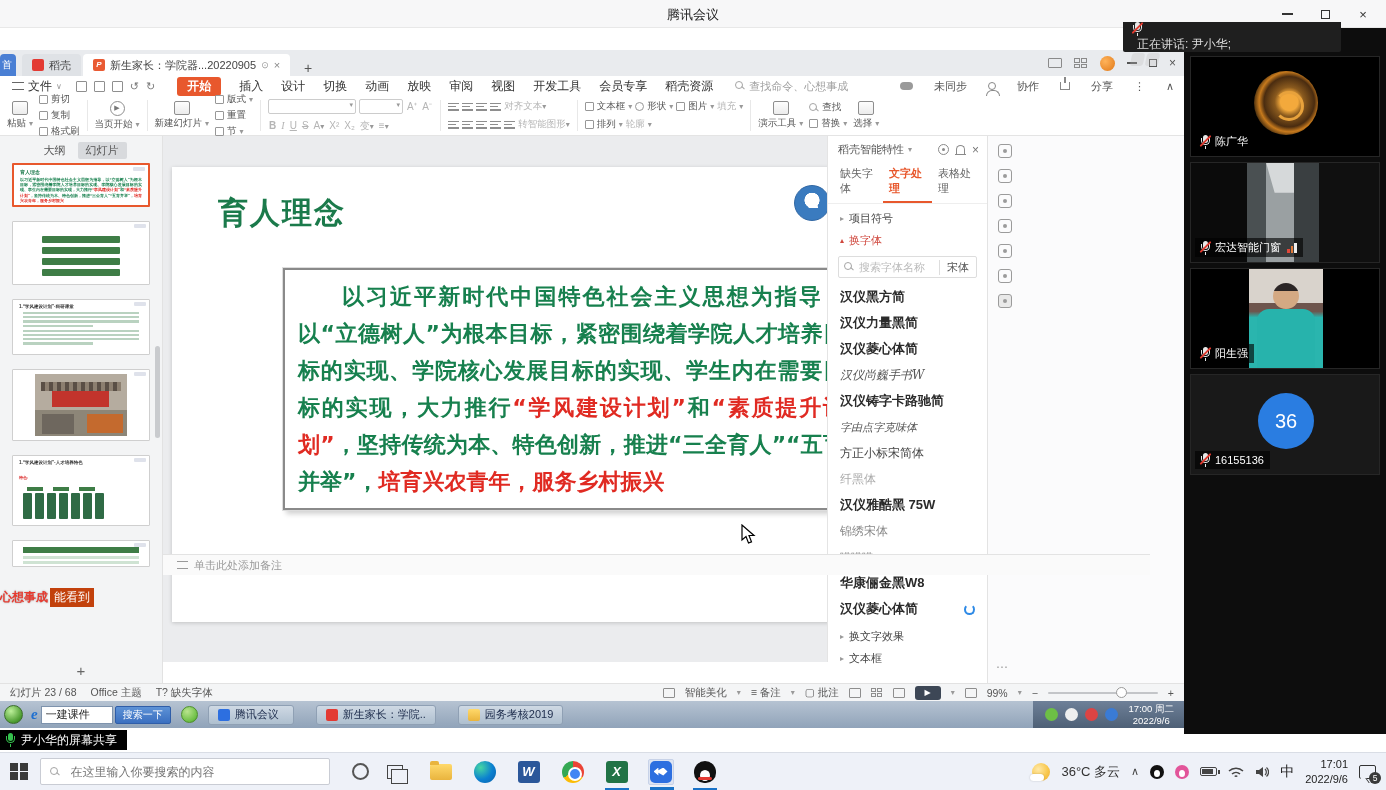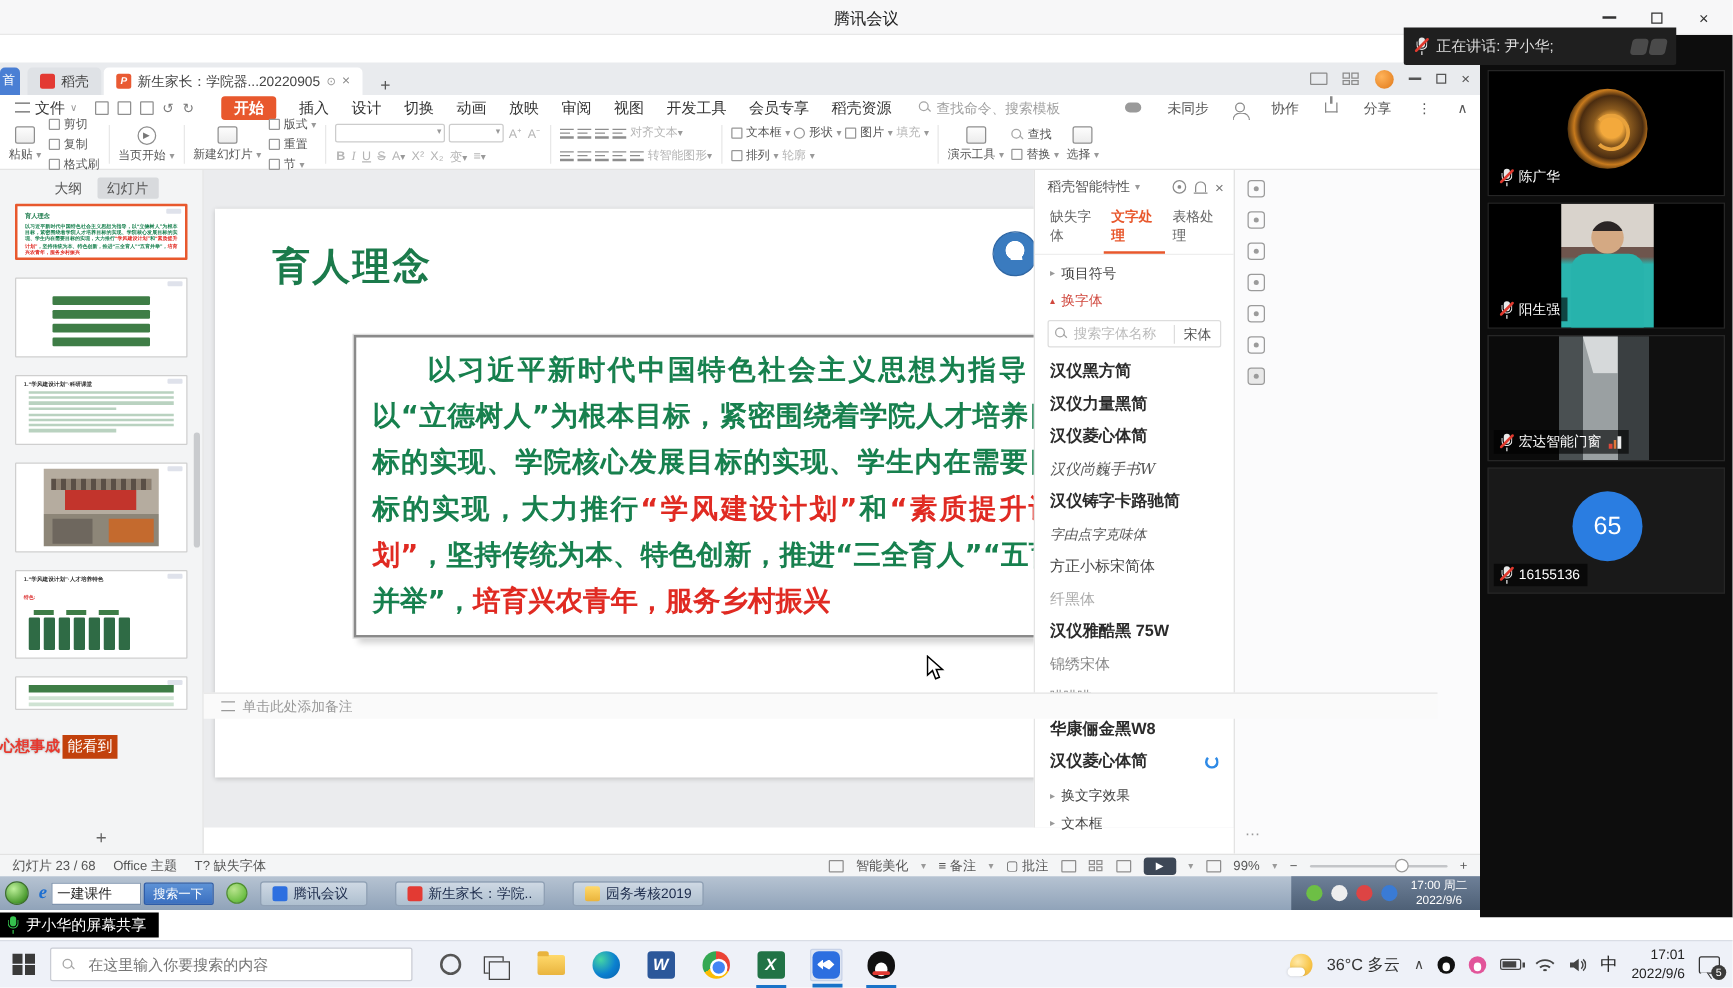--- a/index.html
+++ b/index.html
@@ -8,21 +8,21 @@
 
   
   #titlebar { position:absolute; left:0; top:0; width:1386px; height:28px; background:#f7f7f8; border-bottom:1px solid #e8e8e8; }
   #titlebar .tt { position:absolute; left:0; right:0; top:6px; text-align:center; font-size:13px; color:#222; }
   .winctl { position:absolute; top:0; height:28px; width:34px; display:flex; align-items:center; justify-content:center; color:#333; font-size:13px; }
   .wc-min { right:82px; } .wc-max { right:44px; } .wc-close { right:6px; }
   .wc-line { width:11px; height:1.5px; background:#333; }
   .wc-box { width:9px; height:9px; border:1.5px solid #333; }
 
   
-  #speakbar { position:absolute; left:1123px; top:22px; width:218px; height:30px; background:#1f1f1f; z-index:40; display:flex; align-items:center; padding:0 8px; border-radius:0 0 2px 2px; }
+  #speakbar { position:absolute; left:1123px; top:22px; width:218px; height:30px; background:#1f1f1f; z-index:40; display:flex; padding:0 8px; border-radius:0 0 2px 2px;flex-direction:column; }
   #speakbar .txt { color:#ddd; font-size:12px; margin-left:6px; flex:1; }
   #speakbar .ghost { display:flex; gap:2px; opacity:.28; }
   #speakbar .ghost i { width:13px; height:13px; background:#bbb; border-radius:3px; transform:skewX(-12deg); }
 
   
   .mic { position:relative; width:12px; height:14px; display:inline-block; flex:none; }
   .mic .mic-body { position:absolute; left:3.5px; top:0; width:5px; height:8px; background:#e8e8e8; border-radius:3px; }
   .mic .mic-arc { position:absolute; left:1.5px; top:3px; width:9px; height:7px; border:1.5px solid #e8e8e8; border-top:none; border-radius:0 0 7px 7px; }
   .mic .mic-stem { position:absolute; left:5.5px; bottom:0; width:1.5px; height:3px; background:#e8e8e8; }
   .mic .mic-slash { position:absolute; left:-1px; top:5px; width:15px; height:2px; background:#e03a2f; transform:rotate(-45deg); border-radius:1px; }
@@ -390,21 +390,21 @@
           <span>动画</span>
           <span>放映</span>
           <span>审阅</span>
           <span>视图</span>
           <span>开发工具</span>
           <span>会员专享</span>
           <span>稻壳资源</span>
         </div>
       <div class="cmdsearch">
         <span class="mag"></span>
-        <span>查找命令、搜索模板</span>
+        <span>查找命令、心想事成</span>
       </div>
       <div class="right">
         <span class="cloud"></span>
         <span>未同步</span>
         <span class="person"></span>
         <span>协作</span>
         <span class="sharearrow"></span>
         <span>分享</span>
         <span>⋮</span>
         <span>∧</span>
@@ -942,59 +942,59 @@
             <i class="mic-body"></i>
             <i class="mic-arc"></i>
             <i class="mic-stem"></i>
             <i class="mic-slash"></i>
           </span>
           <span class="nm">陈广华</span>
 
         </div>
       </div>
 
-      <div class="tile k-portrait">
+      <div class="tile k-doorway has-signal">
         <div class="tile-visual">
           
         </div>
         <div class="name-tag">
           <span class="mic">
             <i class="mic-body"></i>
             <i class="mic-arc"></i>
             <i class="mic-stem"></i>
             <i class="mic-slash"></i>
           </span>
-          <span class="nm">阳生强</span>
-
-        </div>
-      </div>
-
-      <div class="tile k-doorway has-signal">
+          <span class="nm">宏达智能门窗</span>
+          <span class="sig">
+            <i></i>
+            <i></i>
+            <i></i>
+          </span>
+        </div>
+      </div>
+
+      <div class="tile k-portrait">
         <div class="tile-visual">
           
         </div>
         <div class="name-tag">
           <span class="mic">
             <i class="mic-body"></i>
             <i class="mic-arc"></i>
             <i class="mic-stem"></i>
             <i class="mic-slash"></i>
           </span>
-          <span class="nm">宏达智能门窗</span>
-          <span class="sig">
-            <i></i>
-            <i></i>
-            <i></i>
-          </span>
+          <span class="nm">阳生强</span>
+
         </div>
       </div>
 
       <div class="tile k-number">
         <div class="tile-visual">
-          <span class="num">65</span>
+          <span class="num">36</span>
         </div>
         <div class="name-tag">
           <span class="mic">
             <i class="mic-body"></i>
             <i class="mic-arc"></i>
             <i class="mic-stem"></i>
             <i class="mic-slash"></i>
           </span>
           <span class="nm">16155136</span>
 

